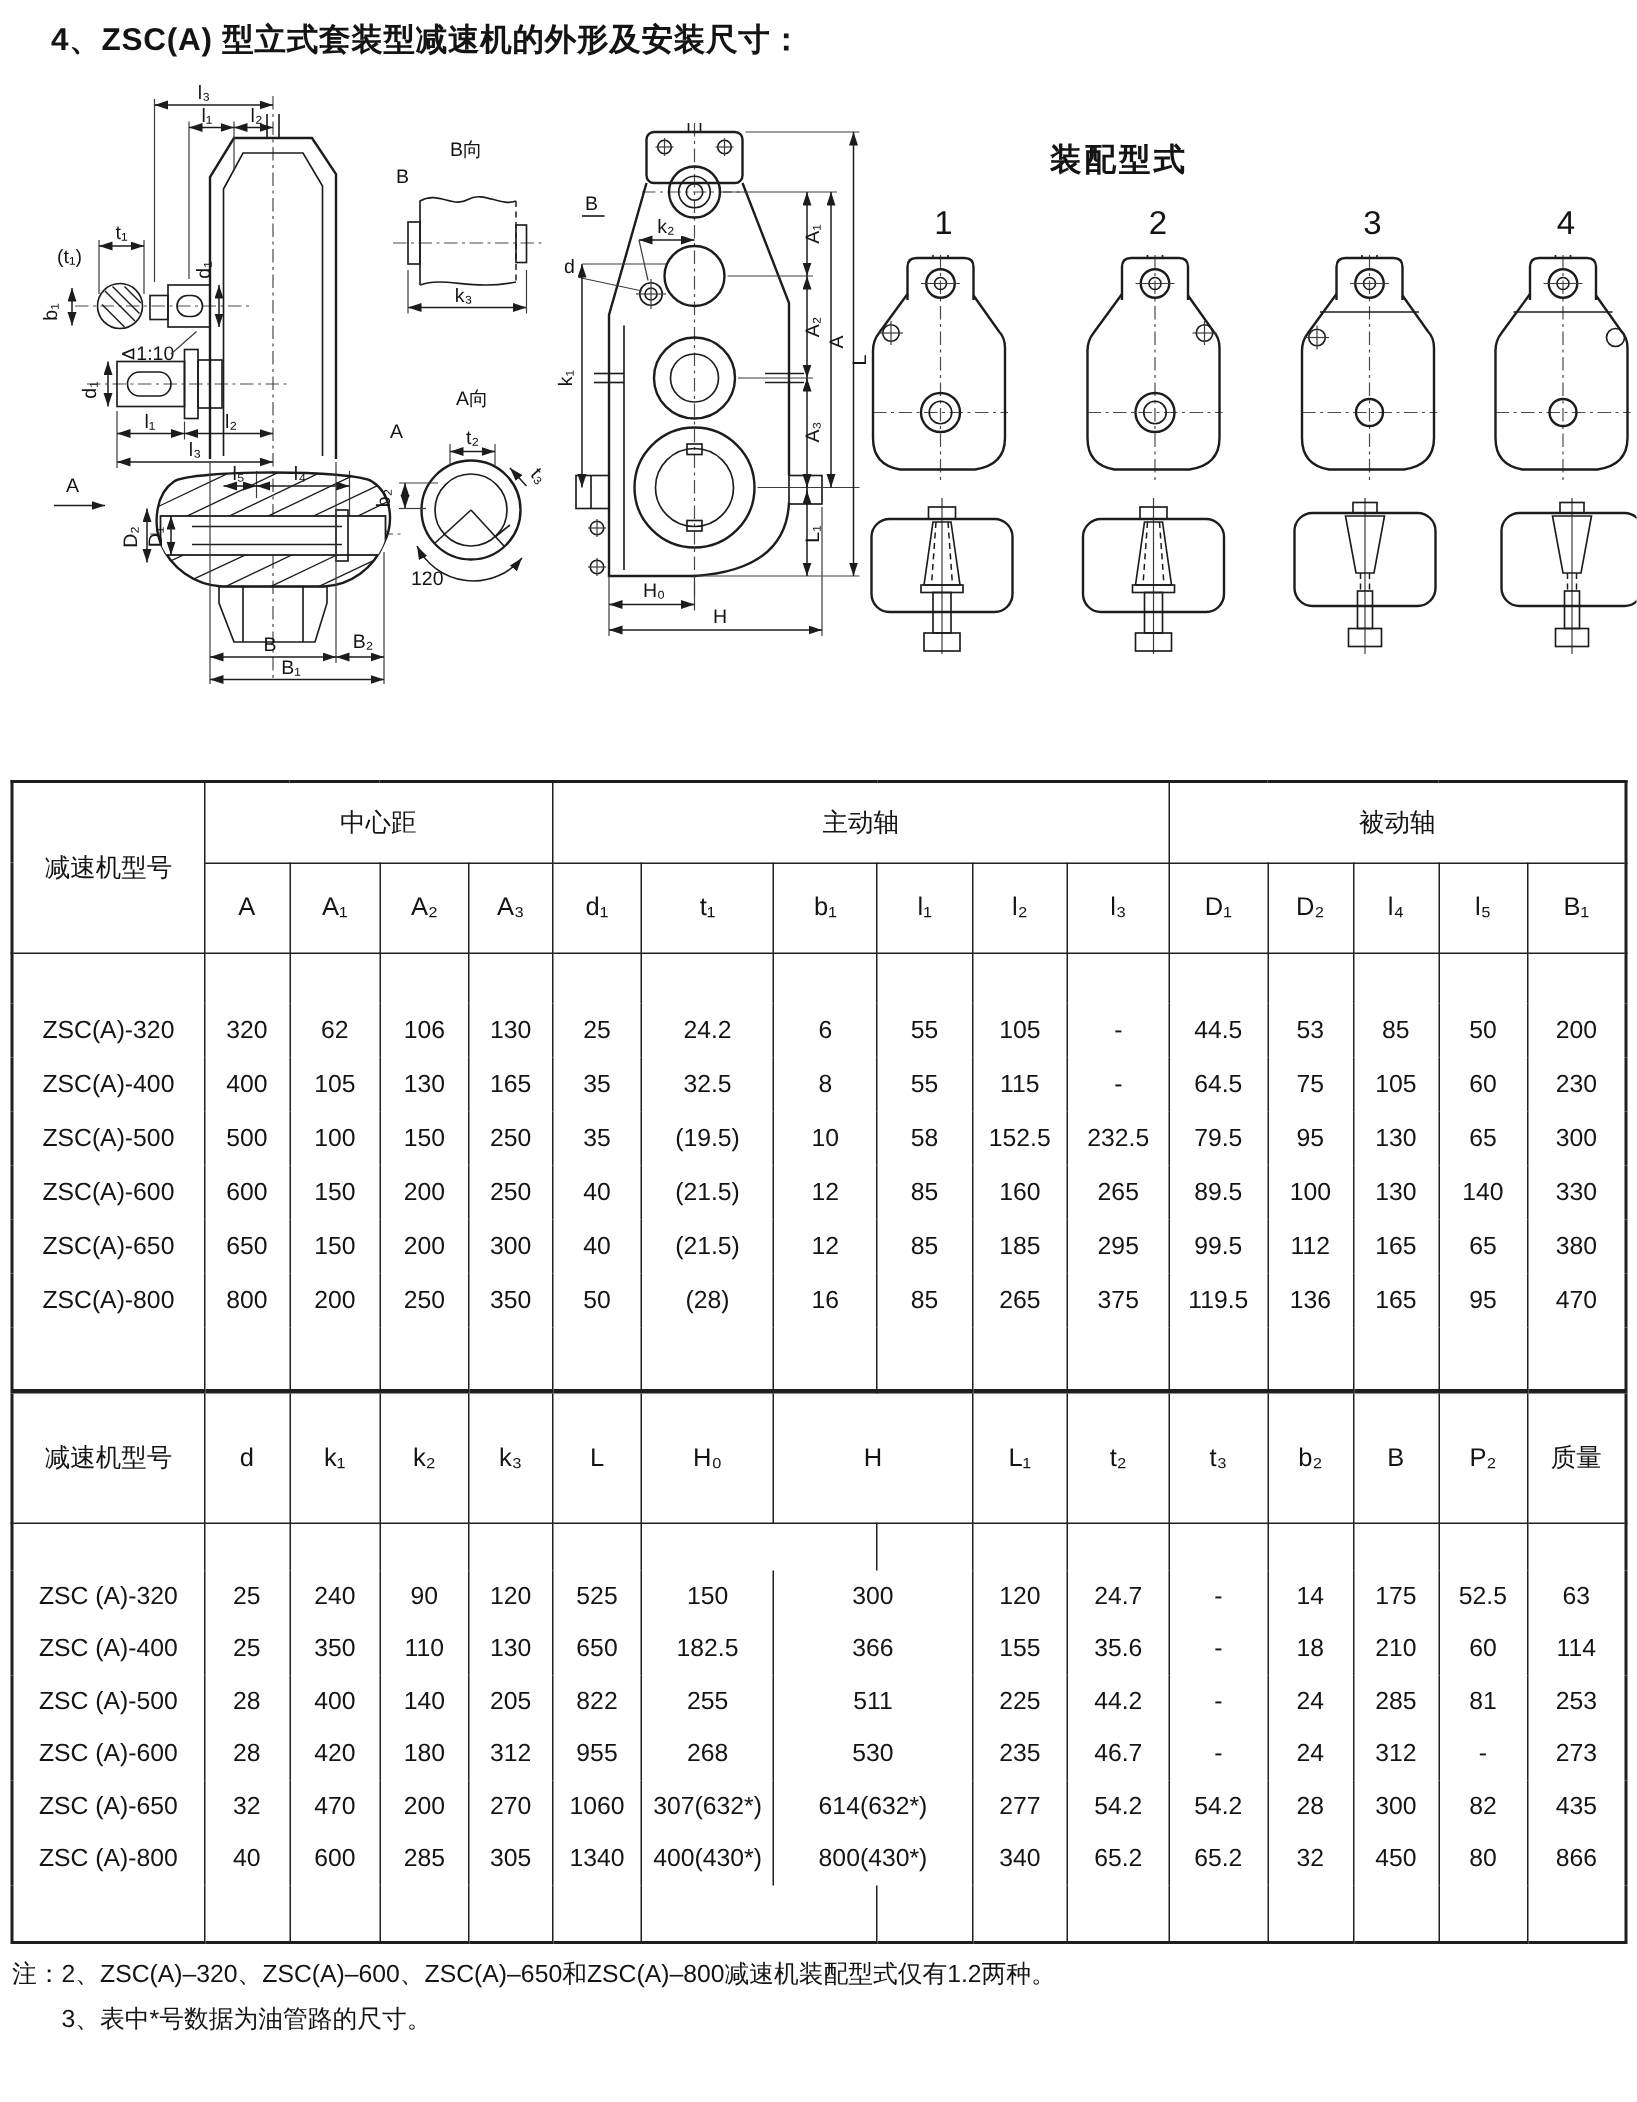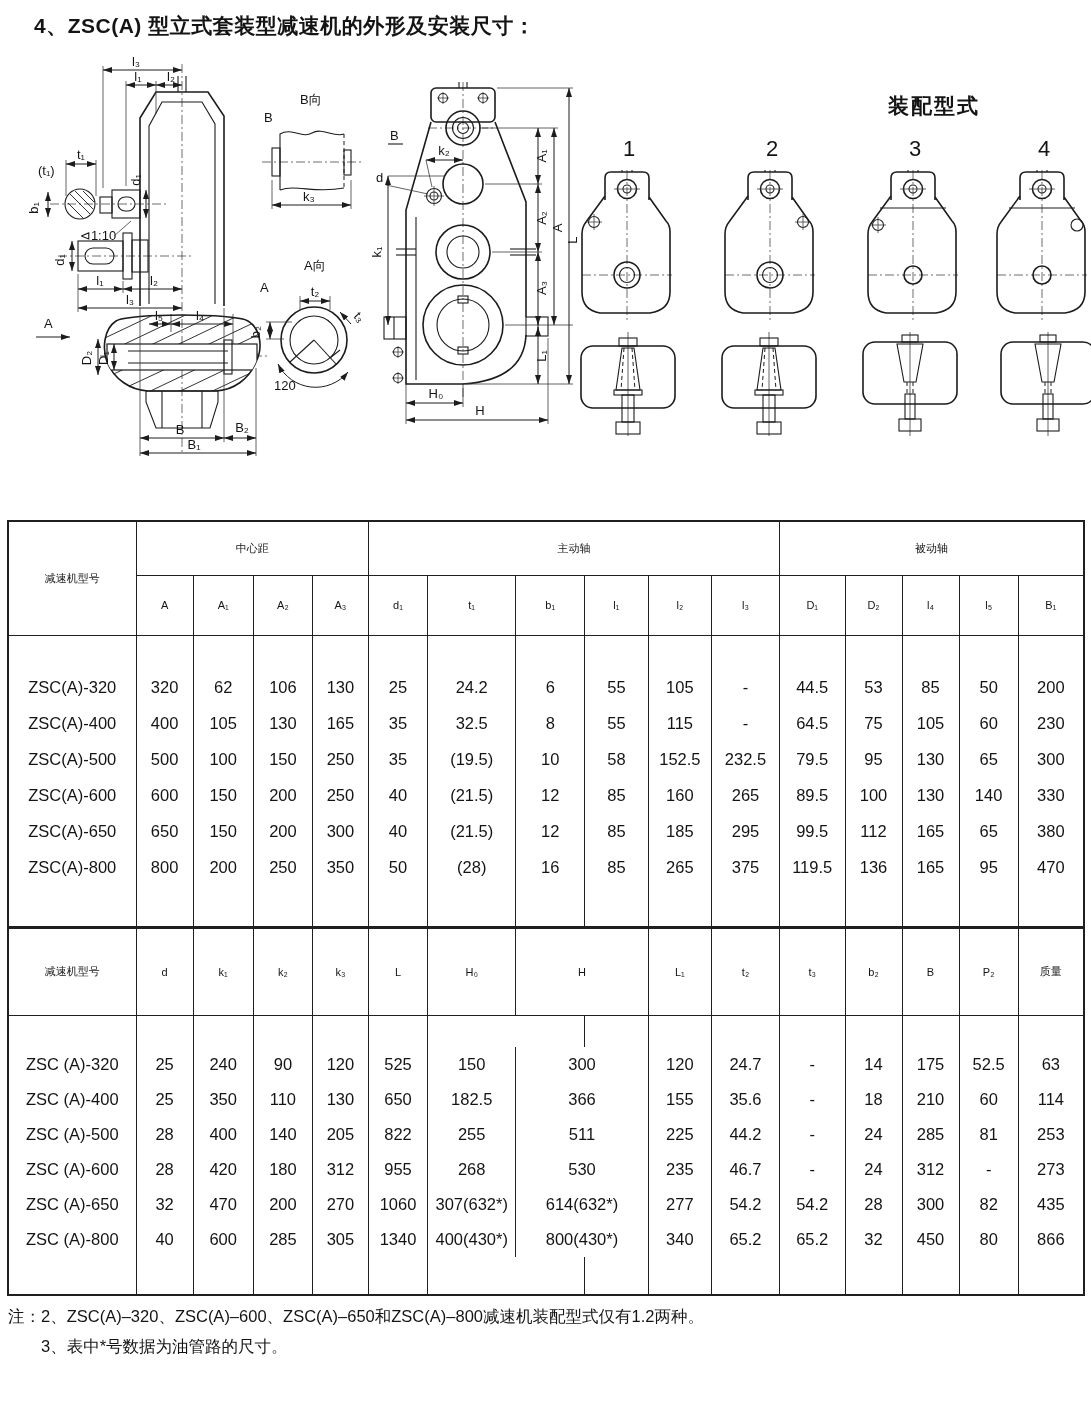--- a/index.html
+++ b/index.html
@@ -18,21 +18,21 @@
   .ext{stroke:#3c3c3c;stroke-width:0.8;fill:none;}
   .cl{stroke:#4a4a4a;stroke-width:0.8;fill:none;stroke-dasharray:9 3 2 3;}
   .dash{stroke:#1c1c1c;stroke-width:1;fill:none;stroke-dasharray:4 3;}
   .hat{stroke:#1c1c1c;stroke-width:0.9;}
   .asm-num{font-size:22px;text-align:center;width:24px;}
   #asm-title{font-size:21px;font-weight:bold;letter-spacing:2px;}
   
   #spec-table{left:7px;top:520px;width:1078px;}
   table{border-collapse:collapse;table-layout:fixed;width:100%;}
   th,td{padding:0;text-align:center;vertical-align:middle;font-weight:normal;}
-  th{border:1.6px solid #1f1f1f;font-size:11px;}
+  th{border:1.6px solid #1f1f1f;font-size:17px;}
   td{border-left:1.6px solid #1f1f1f;border-right:1.6px solid #1f1f1f;font-size:16.5px;}
   table{border:2.5px solid #1f1f1f;}
   tr.grow{height:54px;}
   tr.crow{height:60px;}
   tr.h2row th{height:86px;border-top:3px solid #1f1f1f;}
   tr.last td{border-bottom:2.5px solid #1f1f1f;}
   
   #notes{left:8px;top:1302px;font-size:16.5px;line-height:1.8;display:flex;}
   #notes .pfx{white-space:nowrap;}
 </style>
@@ -288,21 +288,21 @@
 
   <line class="ext" x1="48" y1="302" x2="48" y2="342"></line>
   <line class="ext" x1="105" y1="302" x2="105" y2="325"></line>
   <line class="ext" x1="190" y1="256" x2="190" y2="342"></line>
   <line class="dim" x1="48" y1="321" x2="105" y2="321" marker-start="url(#ar)" marker-end="url(#ar)"></line>
   <text x="78" y="316" text-anchor="middle" font-size="14">H₀</text>
   <line class="dim" x1="48" y1="338" x2="190" y2="338" marker-start="url(#ar)" marker-end="url(#ar)"></line>
   <text x="122" y="333" text-anchor="middle" font-size="14">H</text>
 </svg>
 
-<div class="abs" id="asm-title" style="left:700px;top:92px;width:280px;text-align:right">装配型式</div>
+<div class="abs" id="asm-title" style="left:700px;top:92px;width:280px;text-align:left">装配型式</div>
 
 <div class="abs asm-num" style="left:617px;top:136px">1</div>
 <div class="abs asm-num" style="left:760px;top:136px">2</div>
 <div class="abs asm-num" style="left:903px;top:136px">3</div>
 <div class="abs asm-num" style="left:1032px;top:136px">4</div>
 
 <svg class="abs" style="left:572px;top:170px" width="110" height="150" viewBox="0 0 110 150">
   <line class="cl" x1="55" y1="0" x2="55" y2="150"></line>
     <line class="cl" x1="10" y1="105" x2="100" y2="105"></line>
   <path class="ol" d="M33,30 L33,8 Q33,2 39,2 L71,2 Q77,2 77,8 L77,30"></path>

